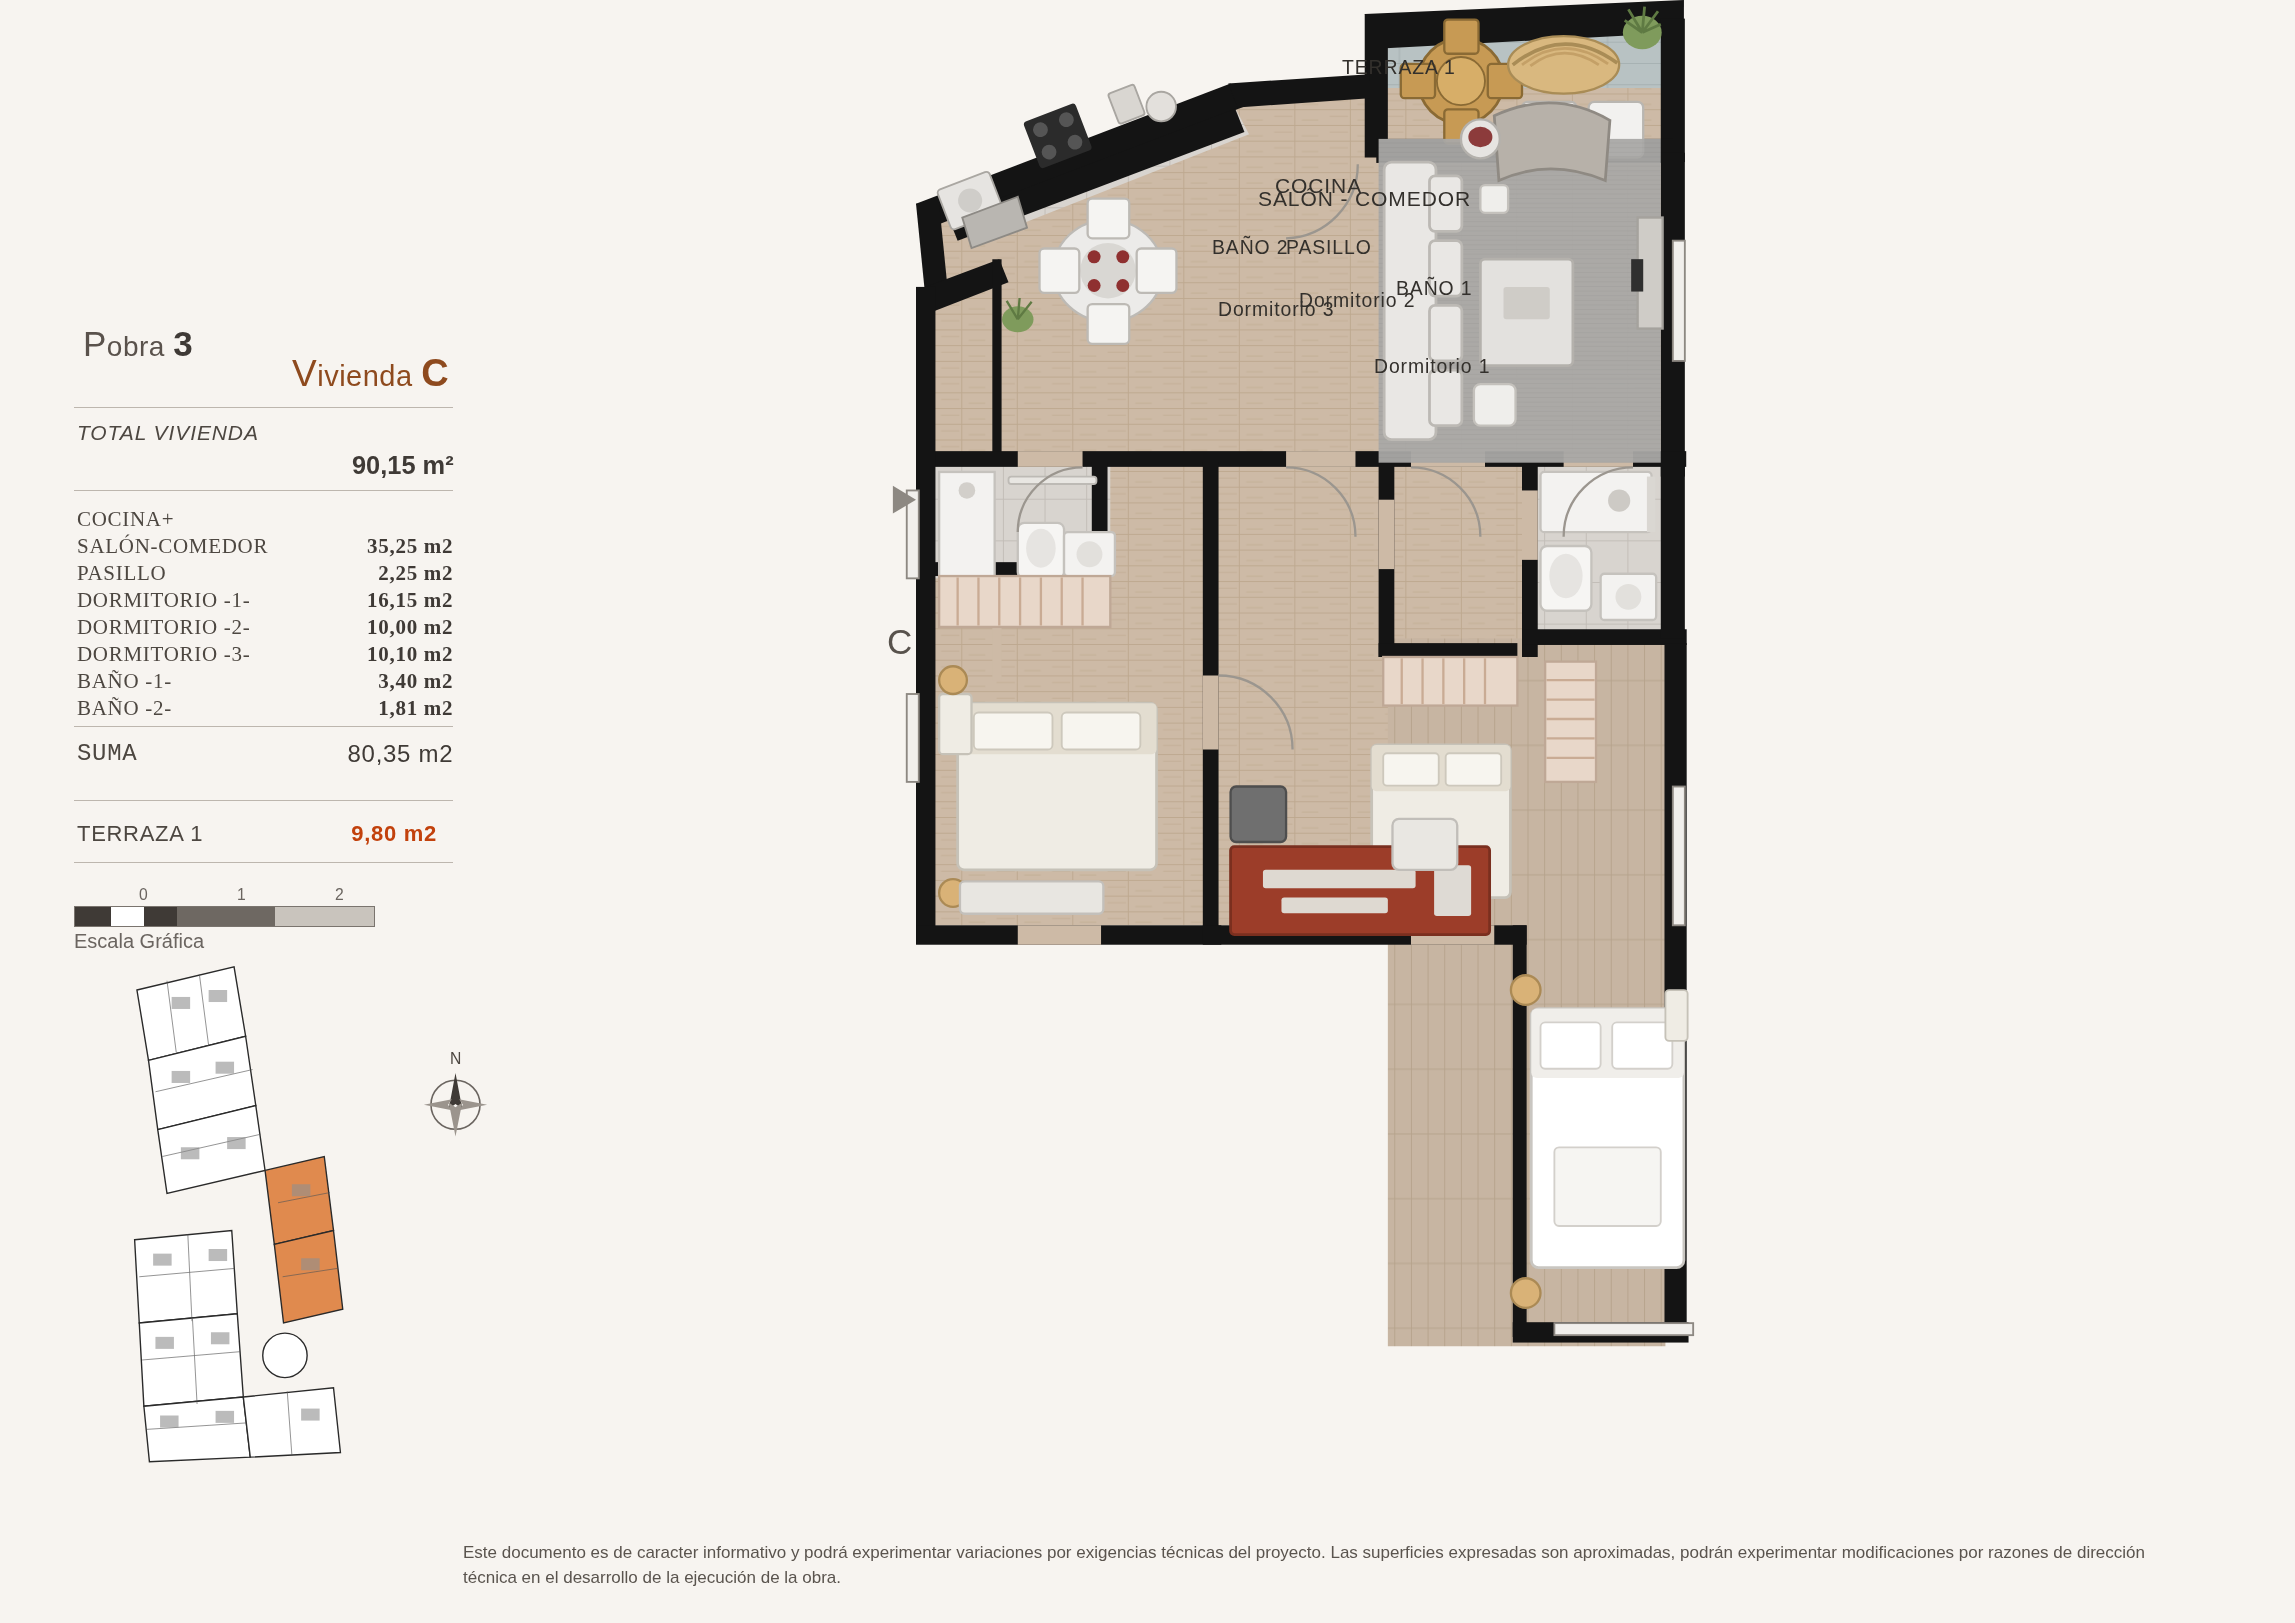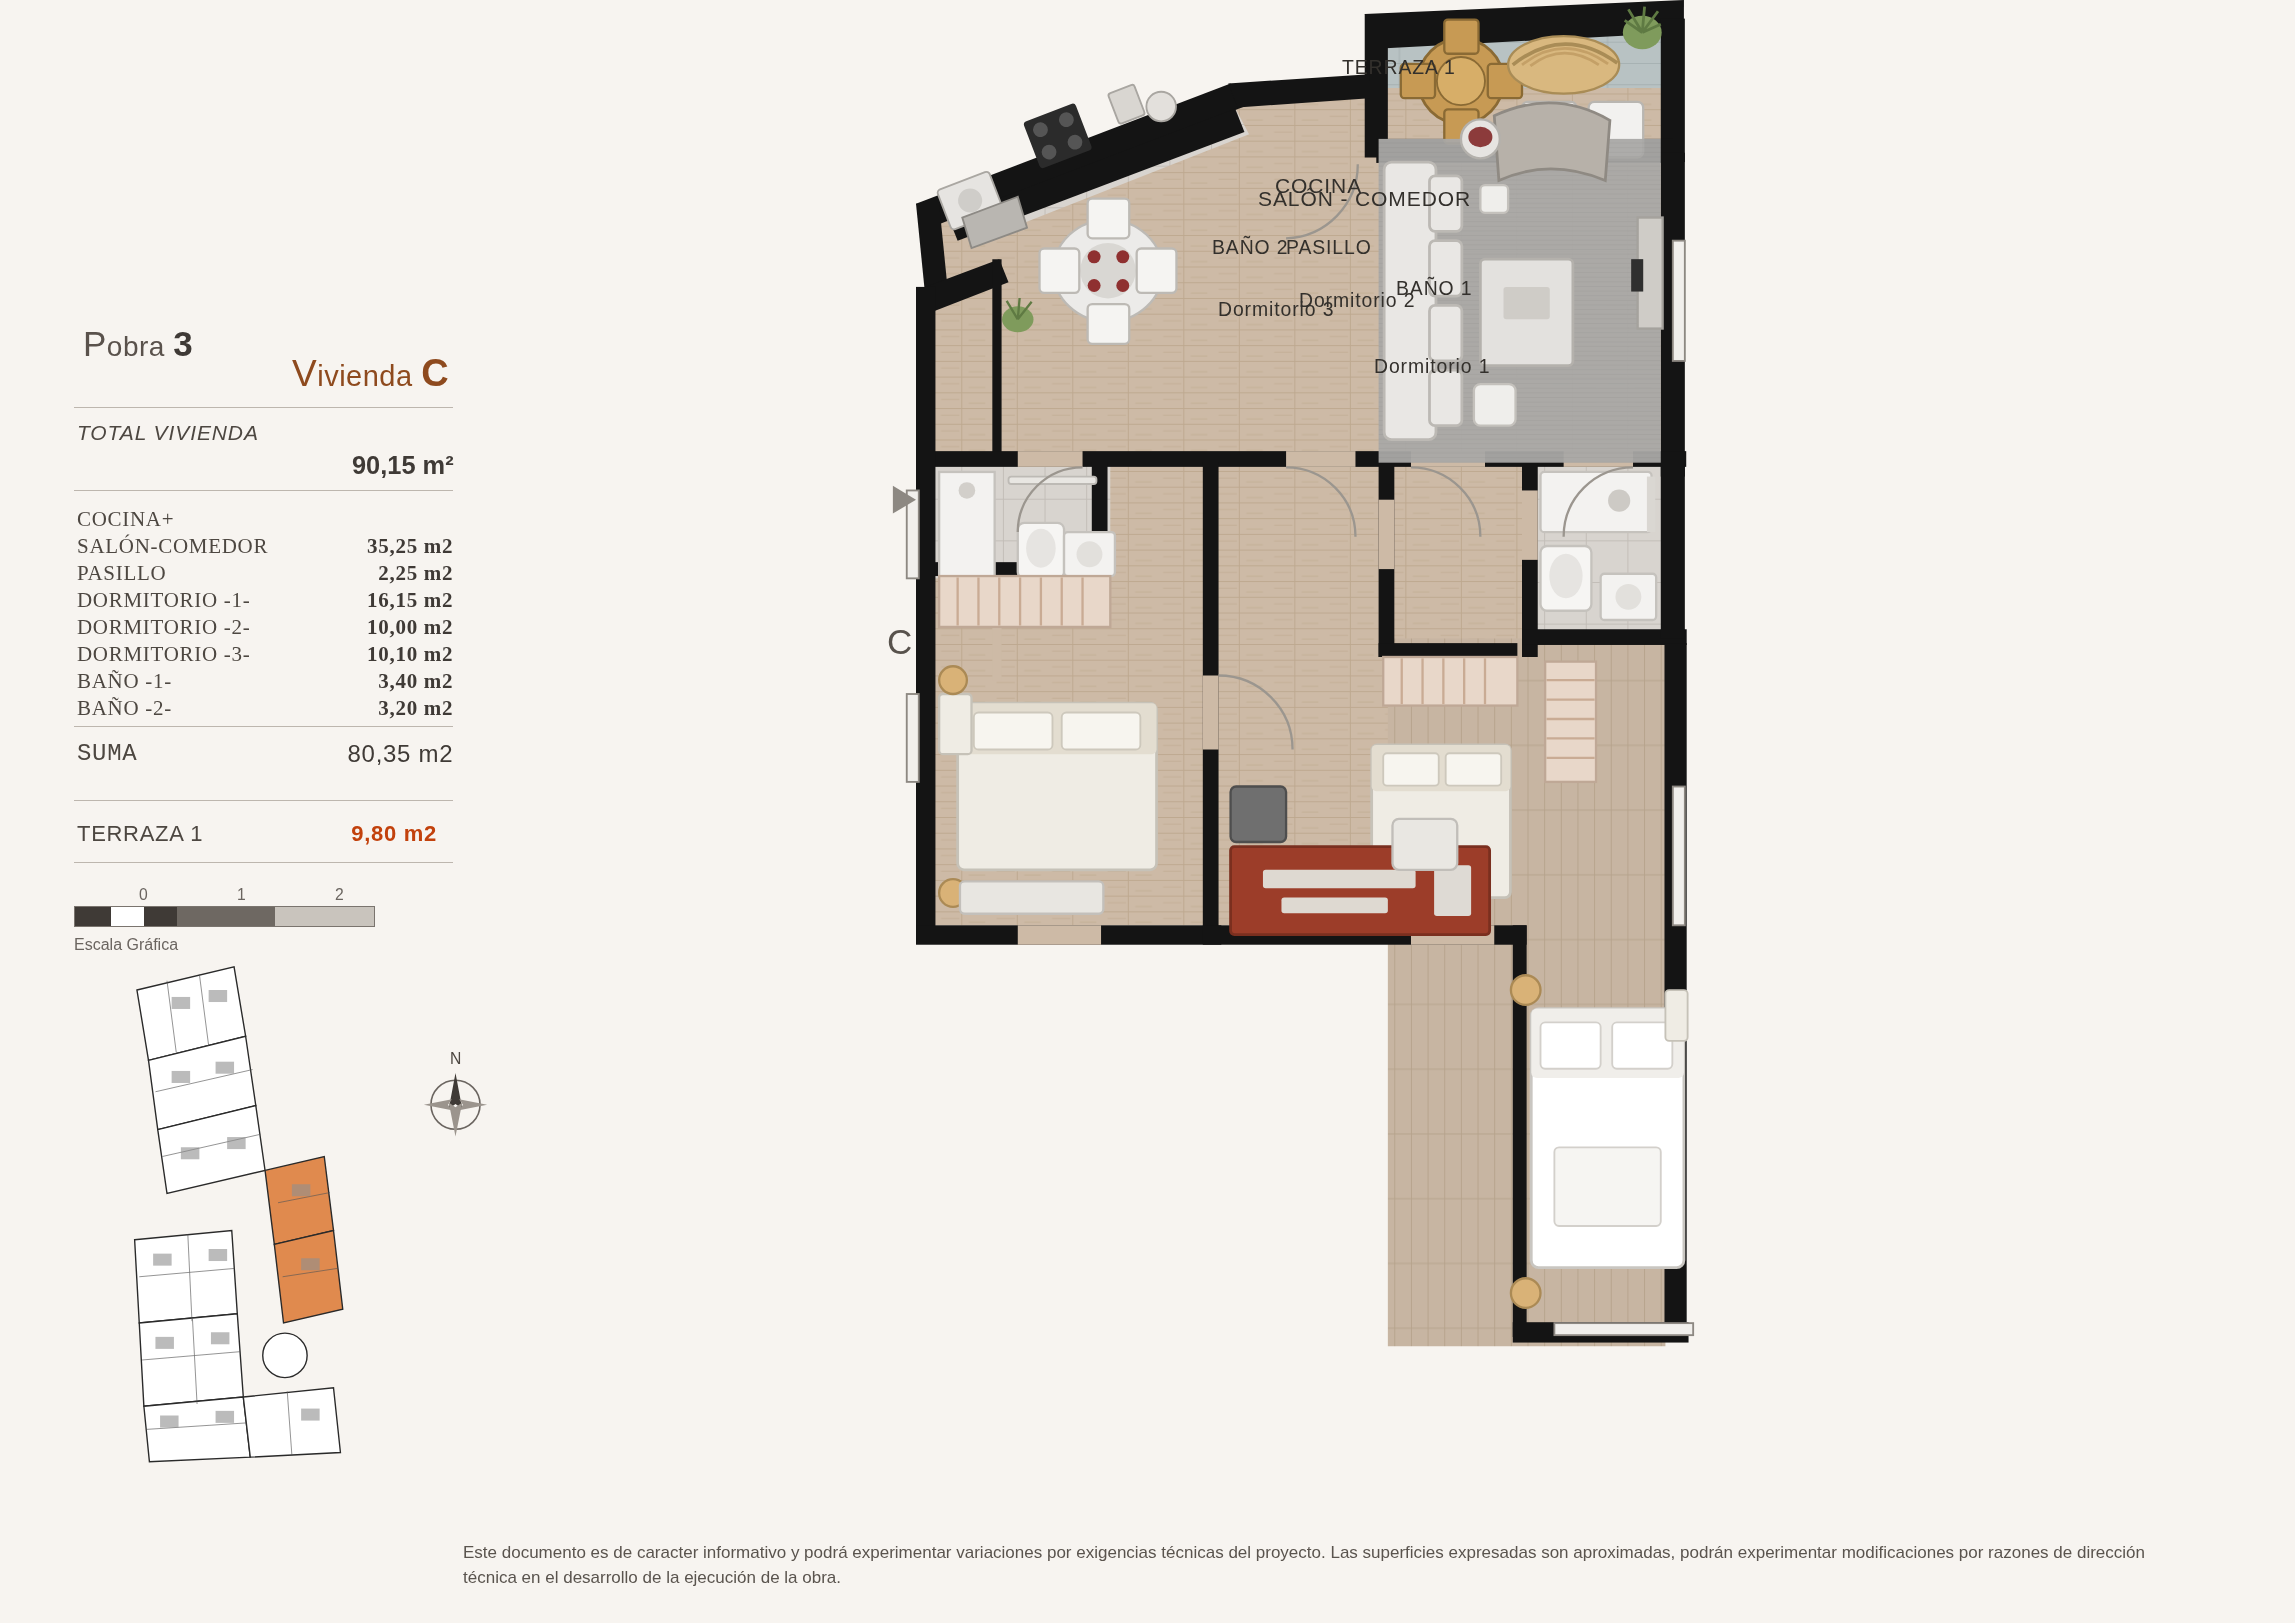--- a/index.html
+++ b/index.html
@@ -168,22 +168,22 @@
   }
   #scalebar .ticks span { position: absolute; top: 0; }
   #scalebar .bar {
     position: relative;
     height: 18.5px;
     border: 0.9px solid #7a746e;
     display: flex;
   }
   #scalebar .bar .seg { height: 100%; }
   #scale-caption {
-    margin-top: 9px;
-    font-size: 16px;
+    margin-top: 3px;
+    font-size: 20px;
     color: #6b6560;
   }
 
   
   #keyplan {
     position: absolute;
     left: 93px;
     top: 953px;
     width: 333px;
     height: 518px;
@@ -301,21 +301,21 @@
     <div class="row">
       <span class="name">DORMITORIO -3-</span>
       <span class="val">10,10 m2</span>
     </div>
     <div class="row">
       <span class="name">BAÑO -1-</span>
       <span class="val">3,40 m2</span>
     </div>
     <div class="row">
       <span class="name">BAÑO -2-</span>
-      <span class="val">3,20 m2</span>
+      <span class="val">1,81 m2</span>
     </div>
   </div>
 
   <div class="rule" style="top:726px;"></div>
   <div id="suma-row">
     <span class="name">SUMA</span>
     <span class="val">80,35 m2</span>
   </div>
   <div class="rule" style="top:800px;"></div>
 

